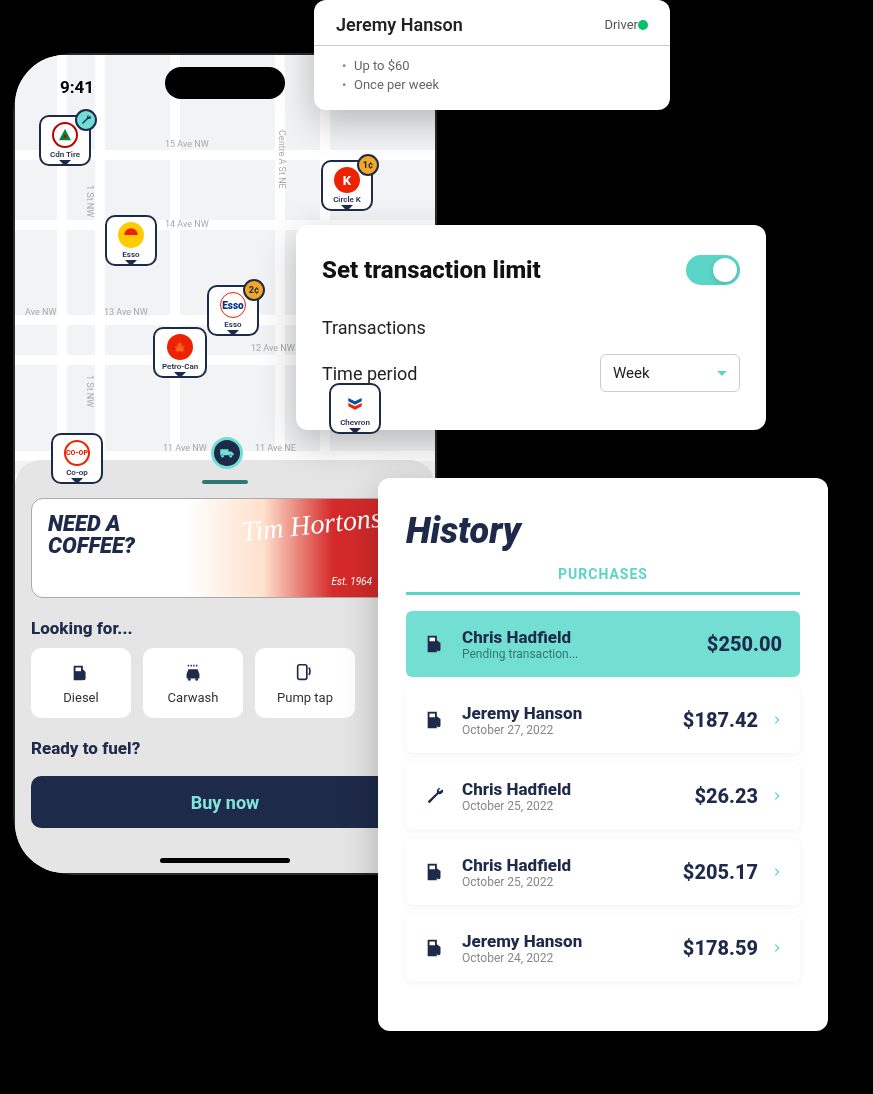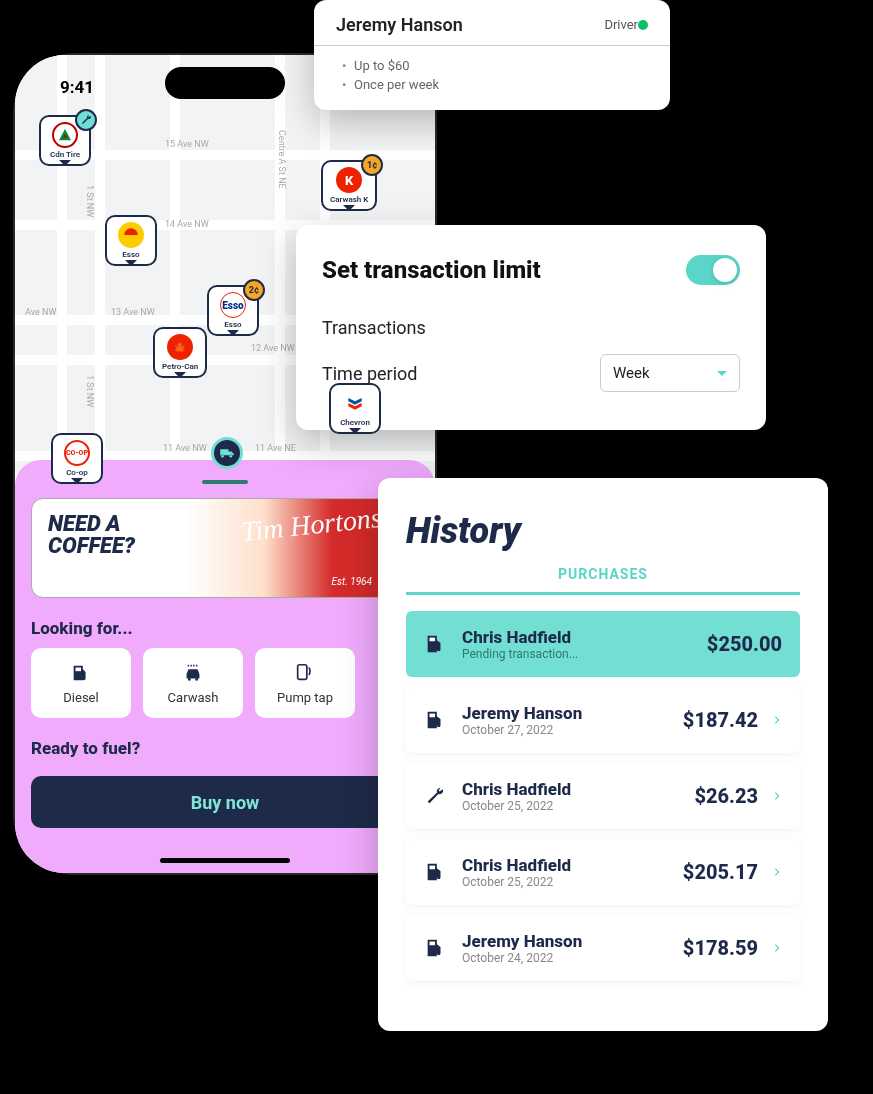--- a/index.html
+++ b/index.html
@@ -113,21 +113,21 @@
     background:#1e2a4a; color:#6fdfd6;
     display:flex; align-items:center; justify-content:center;
     border:3px solid #6fdfd6;
     z-index:6;
   }
 
   
   .sheet {
     position: absolute;
     left:0; right:0; top: 405px;
-    background: #f0abfc;
+    background: #e5e5e5;
     border-radius: 26px 26px 0 0;
     padding: 20px 16px 30px;
     height: 480px;
   }
   .sheet-handle {
     width:46px; height:4px; border-radius:3px;
     background:#2d7a72; margin:0 auto 14px;
   }
   .promo {
     height: 100px;
@@ -269,21 +269,21 @@
 
       <div class="road-v" style="left:42px"></div>
       <div class="road-v" style="left:80px"></div>
       <div class="road-v" style="left:155px"></div>
       <div class="road-v" style="left:260px"></div>
       <div class="road-v" style="left:305px"></div>
 
       <div class="road-label" style="top:84px;left:150px">15 Ave NW</div>
       <div class="road-label" style="top:164px;left:150px">14 Ave NW</div>
       <div class="road-label" style="top:252px;left:10px">Ave NW</div>
-      <div class="road-label" style="top:252px;left:96px">13 Ave NW</div>
+      <div class="road-label" style="top:252px;left:89px">13 Ave NW</div>
       <div class="road-label" style="top:288px;left:236px">12 Ave NW</div>
       <div class="road-label" style="top:388px;left:148px">11 Ave NW</div>
       <div class="road-label" style="top:388px;left:240px">11 Ave NE</div>
       <div class="road-label v" style="top:130px;left:70px">1 St NW</div>
       <div class="road-label v" style="top:320px;left:70px">1 St NW</div>
       <div class="road-label v" style="top:75px;left:262px">Centre A St NE</div>
 
       <div class="pin" style="top:60px;left:24px">
         <div class="pin-body">
           <div class="pin-logo" style="background:#fff;border:2px solid #b00;">
@@ -328,21 +328,21 @@
           <div class="pin-logo" style="background:#e20;">
               <span style="color:#fff;font-size:14px">🍁</span>
             </div>
           <span class="pin-label">Petro-Can</span>
         </div>
       </div>
 
       <div class="pin" style="top:105px;left:306px">
         <div class="pin-body">
           <div class="pin-logo" style="background:#e20;color:#fff;">K</div>
-          <span class="pin-label">Carwash K</span>
+          <span class="pin-label">Circle K</span>
           <div class="pin-badge">1¢</div>
         </div>
       </div>
 
       <div class="pin" style="top:328px;left:314px">
         <div class="pin-body">
           <div class="pin-logo">
             <svg viewBox="0 0 24 24" width="20" height="20">
                 <path fill="#0054a4" d="M4 6l8 4 8-4v4l-8 4-8-4z"></path>
                 <path fill="#e20" d="M4 12l8 4 8-4v4l-8 4-8-4z"></path>

